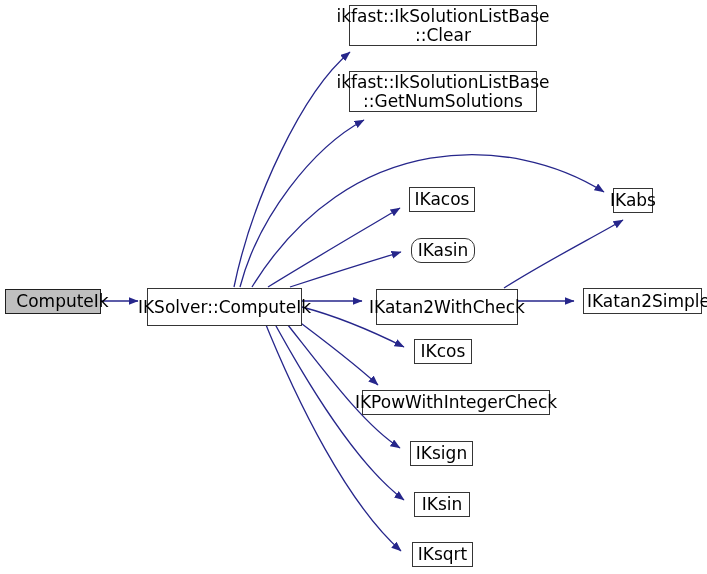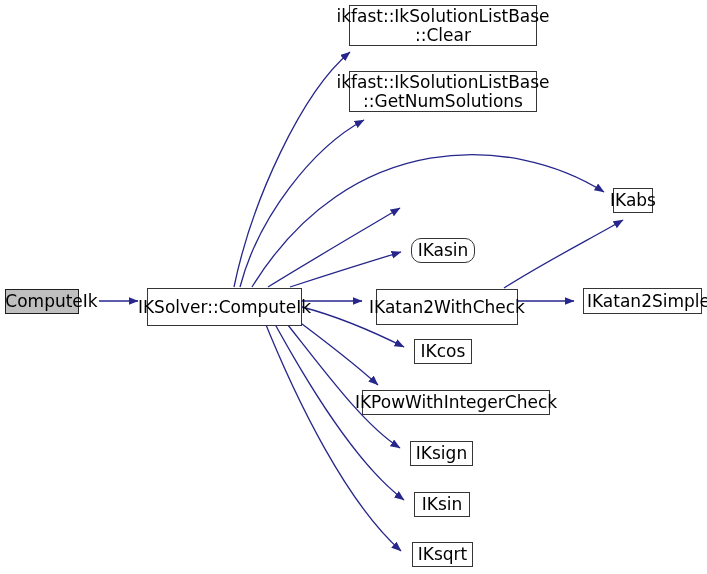--- a/index.html
+++ b/index.html
@@ -63,30 +63,31 @@
     <path class="edge" d="M302,301 L362,301" marker-end="url(#arrow)"></path>
     <path class="edge" d="M302,307 C340,317 372,331 404,347" marker-end="url(#arrow)"></path>
     <path class="edge" d="M290,315 C325,341 357,366 378,385" marker-end="url(#arrow)"></path>
     <path class="edge" d="M280,315 C320,365 362,424 400,448" marker-end="url(#arrow)"></path>
     <path class="edge" d="M270,315 C308,385 356,464 404,500" marker-end="url(#arrow)"></path>
     <path class="edge" d="M262,315 C298,405 348,504 401,551" marker-end="url(#arrow)"></path>
     <path class="edge" d="M504,288 C545,262 592,238 623,220" marker-end="url(#arrow)"></path>
     <path class="edge" d="M513,301 L574,301" marker-end="url(#arrow)"></path>
   </svg>
 
-  <div class="node current" style="left:5px;top:289px;width:74px;height:25px;padding-left:19px;">ComputeIk</div>
+  <div class="node current" style="left:5px;top:289px;width:96px;height:25px;padding-left:19px;">ComputeIk</div>
 
   <div class="node" style="left:147px;top:288px;width:155px;height:38px;">IKSolver::ComputeIk</div>
 
   <div class="node" style="left:349px;top:5px;width:188px;height:41px;">ikfast::IkSolutionListBase
 ::Clear</div>
 
   <div class="node" style="left:349px;top:71px;width:188px;height:41px;">ikfast::IkSolutionListBase
 ::GetNumSolutions</div>
 
+  <div class="node" style="left:409px;top:187px;width:66px;height:25px;">IKacos</div>
 
   <div class="node" style="left:613px;top:188px;width:40px;height:25px;">IKabs</div>
 
   <div class="node" style="left:411px;top:238px;width:64px;height:25px;border-radius:10px;">IKasin</div>
 
   <div class="node" style="left:376px;top:289px;width:142px;height:36px;">IKatan2WithCheck</div>
 
   <div class="node" style="left:583px;top:288px;width:119px;height:26px;padding-left:12px;">IKatan2Simple</div>
 
   <div class="node" style="left:414px;top:339px;width:58px;height:25px;">IKcos</div>

